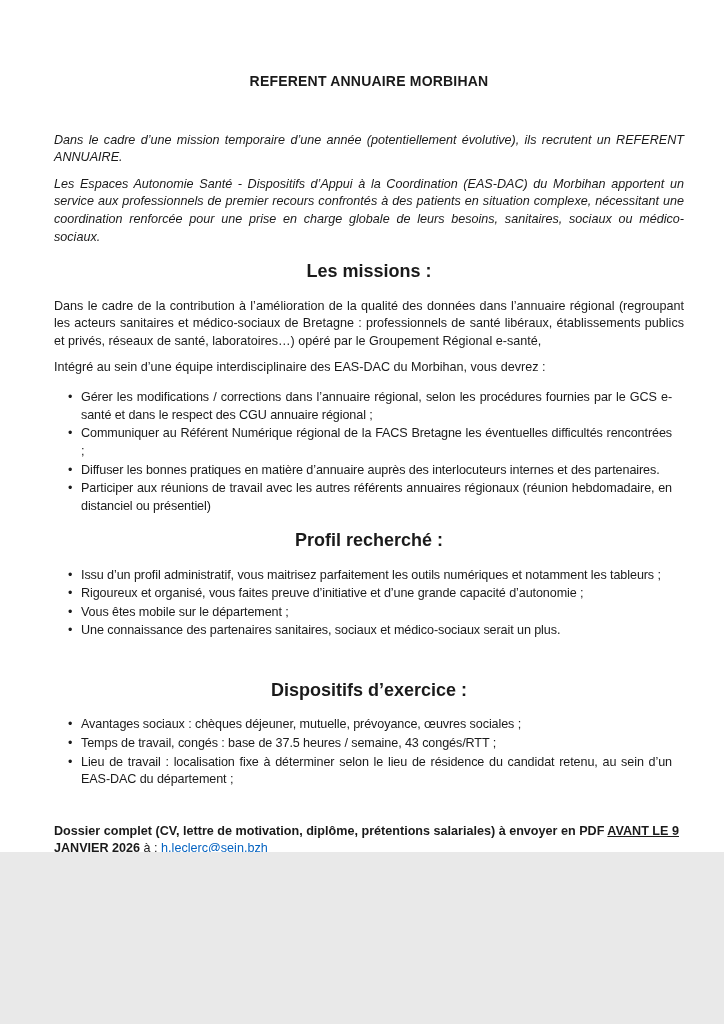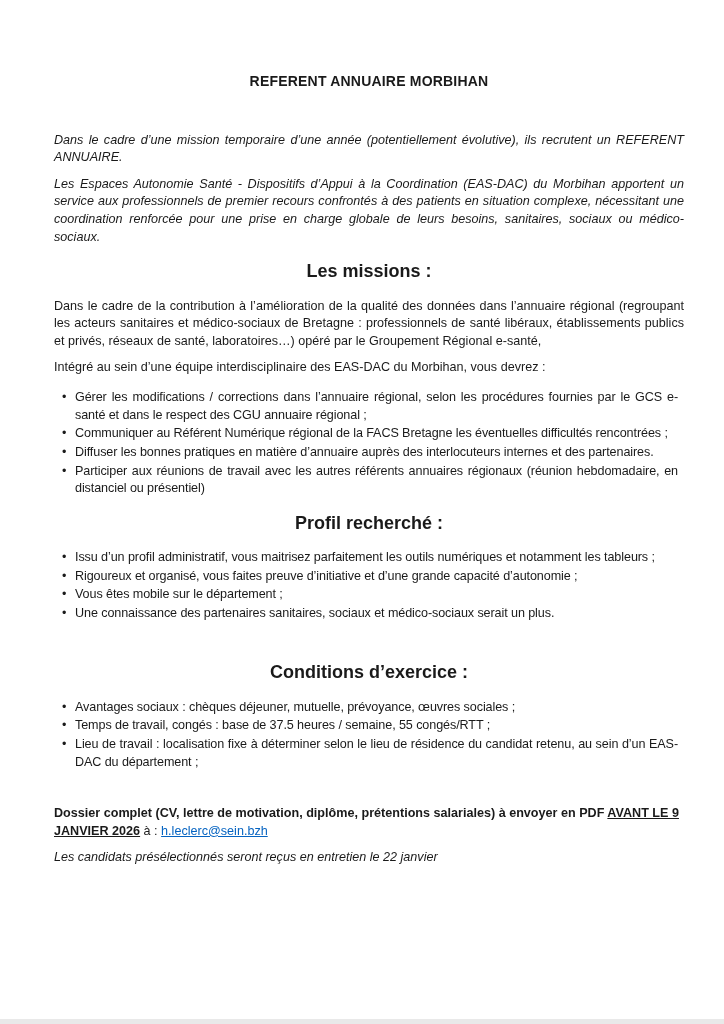--- a/index.html
+++ b/index.html
@@ -1,18 +1,18 @@
 <!DOCTYPE html>
 <html><head>
 <meta charset="utf-8">
 <style>
   html, body { margin: 0; padding: 0; background: #e9e9e9; }
   .page {
     width: 724px;
-    height: 1019px;
+    height: 852px;
     margin: 0 auto;
     background: #ffffff;
     box-sizing: border-box;
     padding: 72px 40px 0 54px;
     font-family: "Liberation Sans", sans-serif;
     font-size: 12.6px;
     line-height: 1.4;
     color: #1a1a1a;
     overflow: hidden;
   }
@@ -33,21 +33,21 @@
   p { margin: 9px 0; text-align: justify; }
   p.italic { font-style: italic; }
   ul.bullets {
     margin: 12px 0;
     padding: 0;
     list-style: none;
   }
   ul.bullets li {
     position: relative;
     padding-left: 15px;
-    margin: 1px 6px;
+    margin: 1px 12px;
     text-align: justify;
     letter-spacing: -0.1px;
   }
   ul.bullets li::before {
     content: "\2022";
     position: absolute;
     left: 2px;
   }
   .closing {
     margin-top: 34px;
@@ -93,25 +93,25 @@
 
   <h2 class="section-heading">Profil recherché :</h2>
 
   <ul class="bullets">
     <li>Issu d’un profil administratif, vous maitrisez parfaitement les outils numériques et notamment les tableurs ;</li>
     <li>Rigoureux et organisé, vous faites preuve d’initiative et d’une grande capacité d’autonomie ;</li>
     <li>Vous êtes mobile sur le département ;</li>
     <li>Une connaissance des partenaires sanitaires, sociaux et médico-sociaux serait un plus.</li>
   </ul>
 
-  <h2 class="section-heading spaced-before">Conditions d’exercice :</h2>
+  <h2 class="section-heading spaced-before">Dispositifs d’exercice :</h2>
 
   <ul class="bullets">
     <li>Avantages sociaux : chèques déjeuner, mutuelle, prévoyance, œuvres sociales ;</li>
-    <li>Temps de travail, congés : base de 37.5 heures / semaine, 55 congés/RTT ;</li>
+    <li>Temps de travail, congés : base de 37.5 heures / semaine, 43 congés/RTT ;</li>
     <li>Lieu de travail : localisation fixe à déterminer selon le lieu de résidence du candidat retenu, au sein d’un EAS-DAC du département ;</li>
   </ul>
 
   <p class="closing"><span class="b">Dossier complet (CV, lettre de motivation, diplôme, prétentions salariales) à envoyer en PDF </span><span class="deadline">AVANT LE 9 JANVIER 2026</span><span> à : </span><a class="email-link" href="#">h.leclerc@sein.bzh</a></p>
 
   <p class="final-note">Les candidats présélectionnés seront reçus en entretien le 22 janvier</p>
 
 </div>
 
 </body></html>

